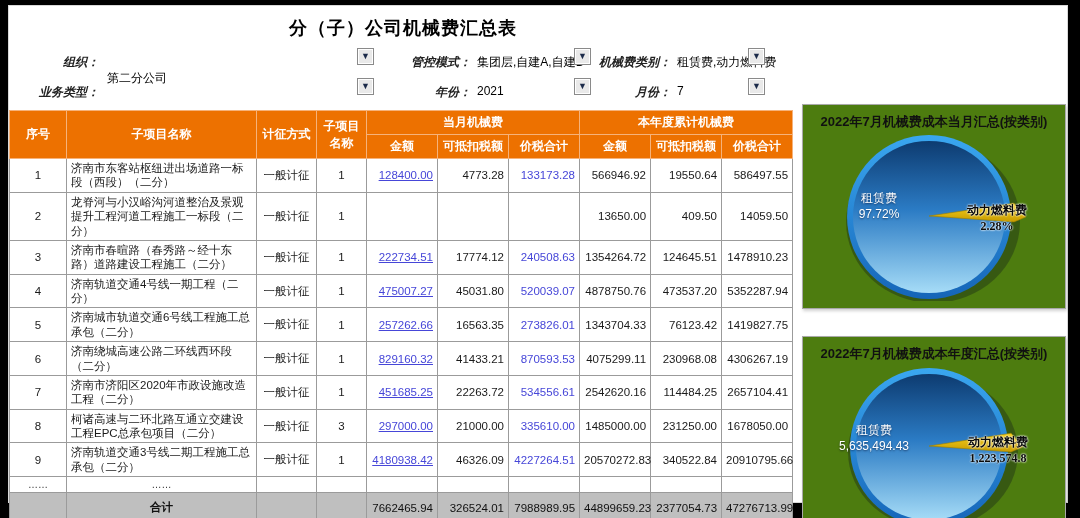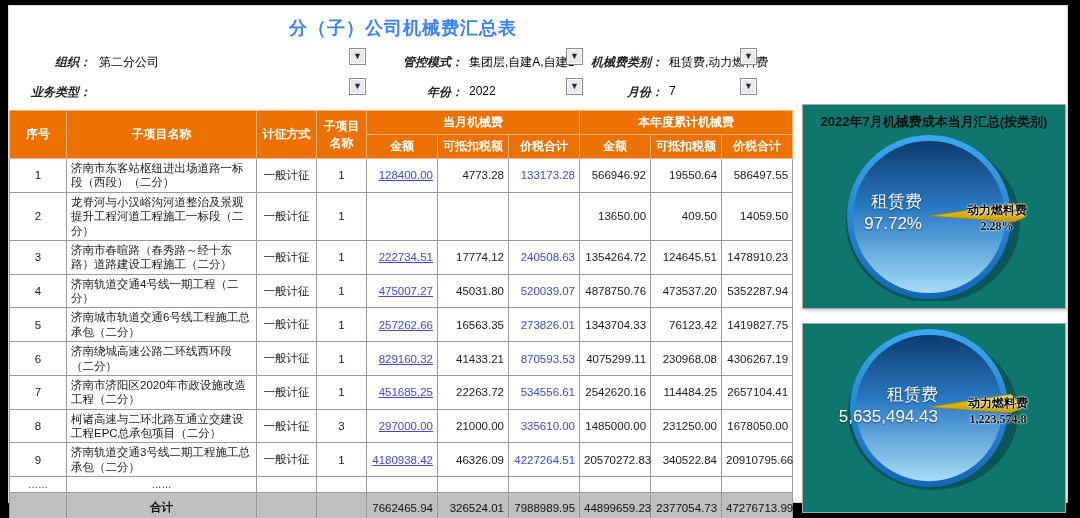--- a/index.html
+++ b/index.html
@@ -3,29 +3,29 @@
 <meta charset="utf-8">
 <style>
   * { margin:0; padding:0; box-sizing:border-box; }
   html,body { width:1080px; height:518px; background:#000; overflow:hidden;
               font-family:"Liberation Sans","DejaVu Sans",sans-serif; }
   .page { position:absolute; left:8px; top:5px; width:1060px; height:498px;
           background:#fff; border:1px solid #d9d9d9; }
 
   
   .page-title { position:absolute; left:0; top:10px; width:788px; text-align:center;
-                font-size:18px; font-weight:bold; color:#3b82f6; letter-spacing:1px; }
+                font-size:18px; font-weight:bold; color:#000000; letter-spacing:1px; }
 
   
   .filters { position:absolute; left:0; top:44px; width:788px; height:58px; font-size:12px; }
-  .frow  { position:absolute; left:4px; width:100%; height:22px; }
+  .frow  { position:absolute; left:12px; width:100%; height:22px; }
   .frow1 { top:4px; } .frow2 { top:34px; }
   .flabel { position:absolute; font-style:italic; font-weight:bold; color:#222; text-align:right; }
   .fvalue { position:absolute; color:#000; }
-  .lab1 { left:10px;  width:68px; }  .val1 { left:86px; }
+  .lab1 { left:10px;  width:68px; }  .val1 { left:86px;margin-top:16px; }
   .lab2 { left:378px; width:72px; }  .val2 { left:456px; }
   .lab3 { left:566px; width:84px; }  .val3 { left:656px; }
   .dd   { position:absolute; top:-6px; width:17px; height:17px; background:#e9e9e9;
           border:1px solid #8a8a8a; font-size:9px; line-height:15px; text-align:center;
           color:#1c2b4a; cursor:pointer; box-shadow:inset 0 0 0 1px #fff; }
   .dd1 { left:336px; } .dd2 { left:553px; } .dd3 { left:727px; }
 
   
   table.sum { position:absolute; left:0; top:104px; width:784px; border-collapse:collapse;
               table-layout:fixed; font-size:11.5px; color:#1a1a1a; }
@@ -38,28 +38,28 @@
   table.sum tr.data td { height:32px; }
   .c { text-align:center; } .l { text-align:left; line-height:1.25; } .r { text-align:right; }
   td.link  { color:#4646d8; text-decoration:underline; cursor:pointer; }
   td.blue  { color:#4646d8;margin-left:41px; }
   tr.dots td { height:16px; font-size:10px; text-align:center; color:#333; padding:0; }
   tr.total td { background:#bfbfbf; height:30px; font-size:11.5px; color:#111; }
   tr.total td.tl { text-align:center; font-weight:bold; }
 
   
   .charts { position:absolute; left:793px; top:98px; width:264px; }
-  .panel  { position:relative; width:264px; background:#0f766e; border:1px solid #a9a9a9;
-            box-shadow:1px 2px 3px rgba(0,0,0,.18); margin-bottom:14px; }
+  .panel  { position:relative; width:264px; background:#4d7c0f; border:1px solid #a9a9a9;
+            box-shadow:1px 2px 3px rgba(0,0,0,.18); margin-bottom:27px; }
   .panel1 { height:205px; } .panel2 { height:190px; }
   .panel-title { padding-top:8px; text-align:center; font-size:13px; font-weight:bold; color:#111; }
   .pie-wrap { position:relative; width:248px; height:168px; margin:2px auto 0; }
   .pie-svg  { position:absolute; left:6px; top:0; width:236px; height:168px; }
   .plabel { position:absolute; text-align:center; line-height:1.3; }
-  .plab-blue { color:#fff; font-size:17px; text-shadow:0 1px 2px rgba(0,0,30,.55);text-align:right; }
+  .plab-blue { color:#fff; font-size:12px; text-shadow:0 1px 2px rgba(0,0,30,.55); }
   .plab-dark { color:#0a0a0a; font-size:12px; font-weight:bold; text-shadow:0 0 2px #fff,0 0 2px #fff;font-family:Liberation Serif, serif; }
   .p1a { left:26px; top:58px; width:86px; }
   .p1b { left:134px; top:70px; width:106px; }
   .p2a { left:0px;  top:58px; width:128px; }
   .p2b { left:130px; top:70px; width:116px; white-space:nowrap; }
 </style>
 </head>
 <body>
 
 <svg width="0" height="0" style="position:absolute">
@@ -93,21 +93,21 @@
       <span class="fvalue val2">集团层,自建A,自建B</span>
       <span class="dd dd2">▼</span>
       <span class="flabel lab3">机械费类别：</span>
       <span class="fvalue val3">租赁费,动力燃料费</span>
       <span class="dd dd3">▼</span>
     </div>
     <div class="frow frow2">
       <span class="flabel lab1">业务类型：</span>
       <span class="dd dd1">▼</span>
       <span class="flabel lab2">年份：</span>
-      <span class="fvalue val2">2022</span>
+      <span class="fvalue val2">2021</span>
       <span class="dd dd2">▼</span>
       <span class="flabel lab3">月份：</span>
       <span class="fvalue val3">7</span>
       <span class="dd dd3">▼</span>
     </div>
   </div>
 
   <table class="sum">
     <colgroup>
       <col class="c-seq">
@@ -291,20 +291,21 @@
           <div>97.72%</div>
         </div>
         <div class="plabel plab-dark p1b">
           <div>动力燃料费</div>
           <div>2.28%</div>
         </div>
       </div>
     </div>
 
     <div class="panel panel2">
+      <div class="panel-title">2022年7月机械费成本年度汇总(按类别)</div>
       <div class="pie-wrap">
         <svg class="pie-svg" viewBox="0 0 230 170">
           <ellipse cx="114" cy="88" rx="86" ry="78" fill="rgba(0,0,30,0.28)"></ellipse>
           <circle cx="110" cy="83" r="80" fill="url(#pieRim)"></circle>
           <circle cx="110" cy="83" r="74" fill="url(#pieBody)"></circle>
           <path d="M 110 82 L 193 69 L 205 83 L 193 88 Z" fill="url(#gold)" stroke="#9a7d00" stroke-width="0.6"></path>
         </svg>
         <div class="plabel plab-blue p2a">
           <div>租赁费</div>
           <div>5,635,494.43</div>

